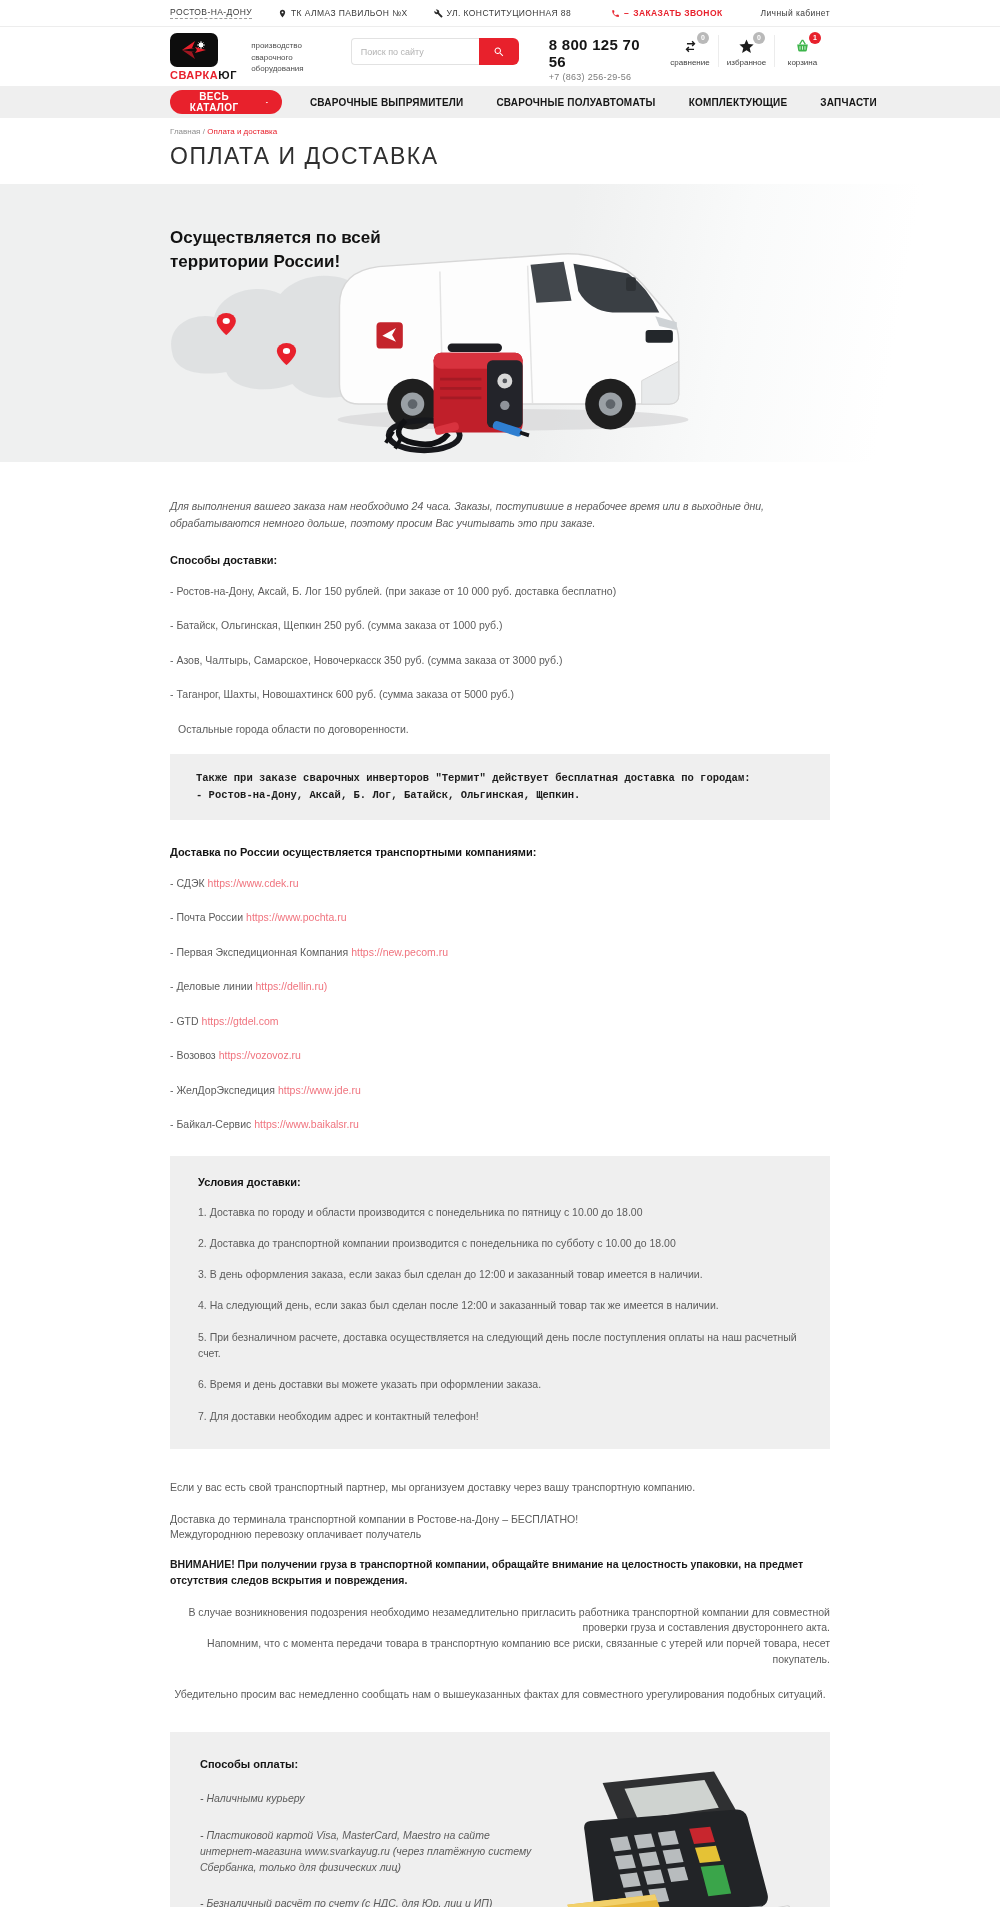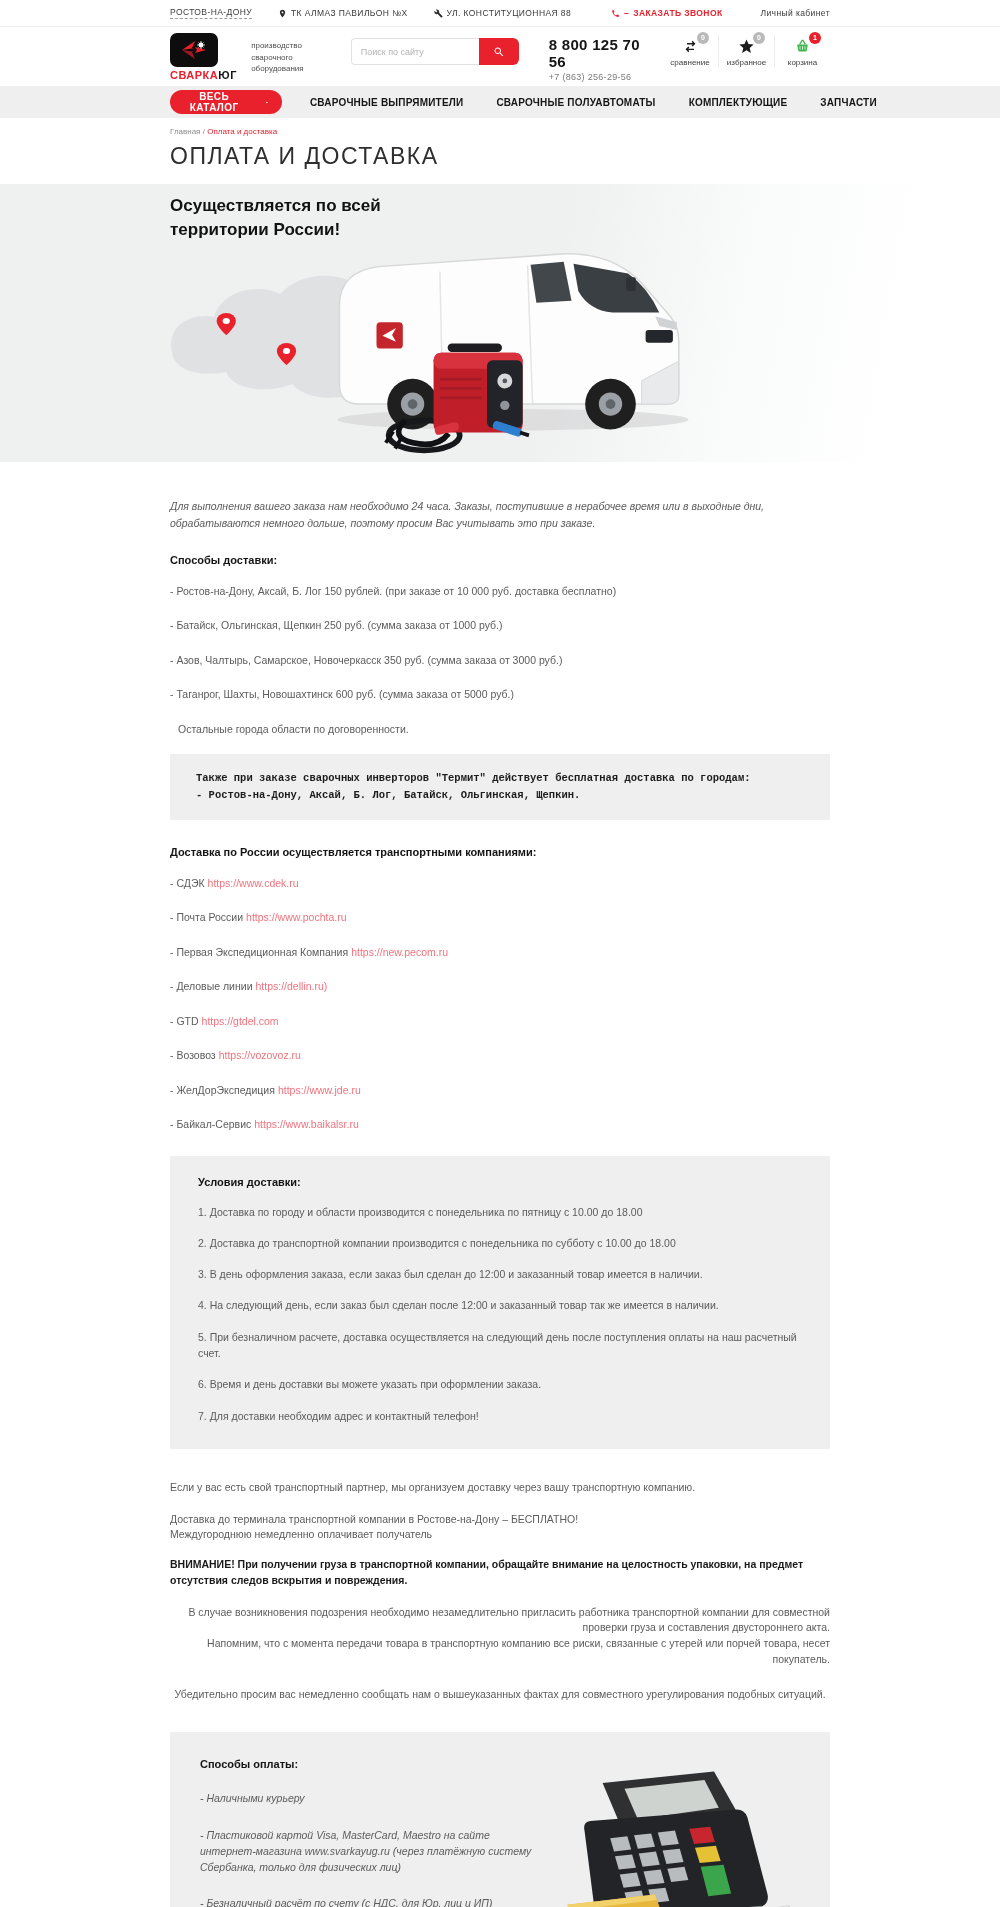--- a/index.html
+++ b/index.html
@@ -52,21 +52,21 @@
 
   
   .breadcrumb { margin-top:9px; font-size:8px; color:#8d8d8d; }
   .breadcrumb .bc-home { cursor:pointer; }
   .breadcrumb .bc-cur { color:#e8212c; }
   .page-title { font-size:23px; font-weight:300; color:#2e2e2e; letter-spacing:1.5px; margin-top:7px; }
 
   
   .banner { margin-top:14px; height:278px; position:relative; overflow:hidden;
             background:linear-gradient(100deg,#eff0f0 0%,#eff0f0 55%,#f9fafa 72%,#ffffff 88%); }
-  .banner-heading { position:absolute; left:170px; top:10px; font-size:17px; font-weight:800; color:#121212; line-height:1.4; z-index:3; }
+  .banner-heading { position:absolute; left:170px; top:42px; font-size:17px; font-weight:800; color:#121212; line-height:1.4; z-index:3; }
   .banner-map { position:absolute; left:160px; top:48px; z-index:1; }
   .banner-van { position:absolute; left:318px; top:26px; z-index:2; }
   .banner-machine { position:absolute; left:382px; top:150px; z-index:4; }
 
   
   .content { padding-top:36px; font-size:10.5px; color:#5c5c5c; }
   .content p { line-height:1.6; }
   .intro { font-style:italic; margin-bottom:22px; }
   .sec-title { font-size:11px; font-weight:800; color:#141414; margin-bottom:20px; }
   .dm-list li { list-style:none; line-height:1; margin-bottom:24px; }
@@ -323,21 +323,21 @@
       <li>4. На следующий день, если заказ был сделан после 12:00 и заказанный товар так же имеется в наличии.</li>
       <li>5. При безналичном расчете, доставка осуществляется на следующий день после поступления оплаты на наш расчетный счет.</li>
       <li>6. Время и день доставки вы можете указать при оформлении заказа.</li>
       <li>7. Для доставки необходим адрес и контактный телефон!</li>
     </ul>
   </div>
 
   <p class="p-partner">Если у вас есть свой транспортный партнер, мы организуем доставку через вашу транспортную компанию.</p>
   <p class="p-terminal">
     <span style="display:block">Доставка до терминала транспортной компании в Ростове-на-Дону – БЕСПЛАТНО!</span>
-    <span style="display:block">Междугороднюю немедленно оплачивает получатель</span>
+    <span style="display:block">Междугороднюю перевозку оплачивает получатель</span>
   </p>
   <p class="p-attn">ВНИМАНИЕ! При получении груза в транспортной компании, обращайте внимание на целостность упаковки, на предмет отсутствия следов вскрытия и повреждения.</p>
   <p class="p-susp">
     <span style="display:block">В случае возникновения подозрения необходимо незамедлительно пригласить работника транспортной компании для совместной проверки груза и составления двустороннего акта.</span>
     <span style="display:block">Напомним, что с момента передачи товара в транспортную компанию все риски, связанные с утерей или порчей товара, несет покупатель.</span>
   </p>
   <p class="p-final">Убедительно просим вас немедленно сообщать нам о вышеуказанных фактах для совместного урегулирования подобных ситуаций.</p>
 
   <div class="pay-box">
     <div class="pay-text">

